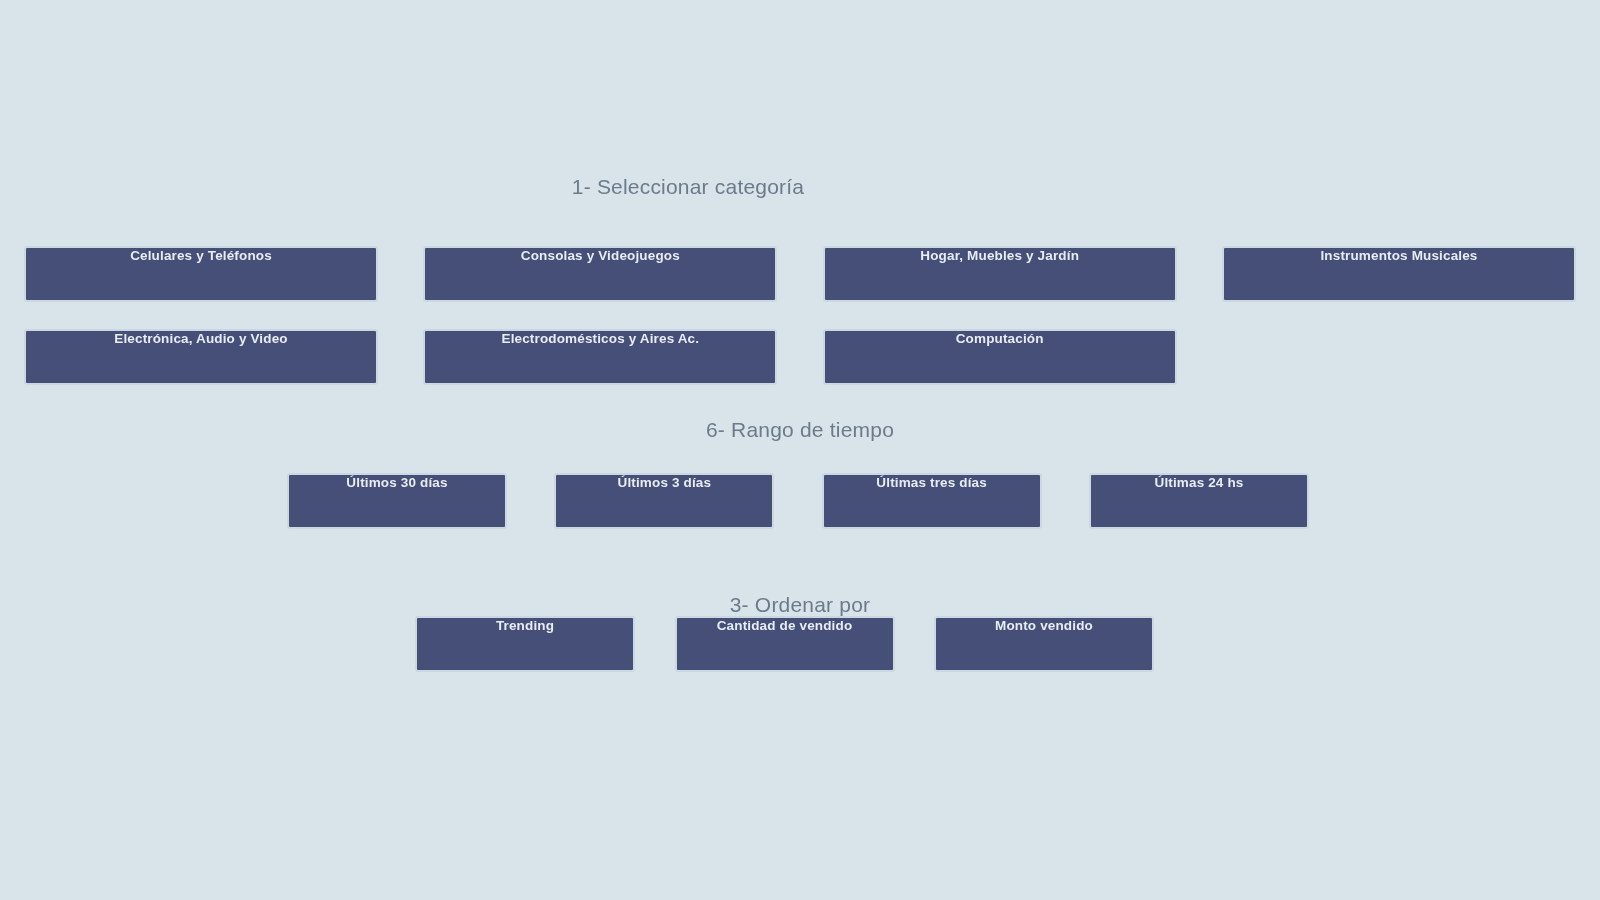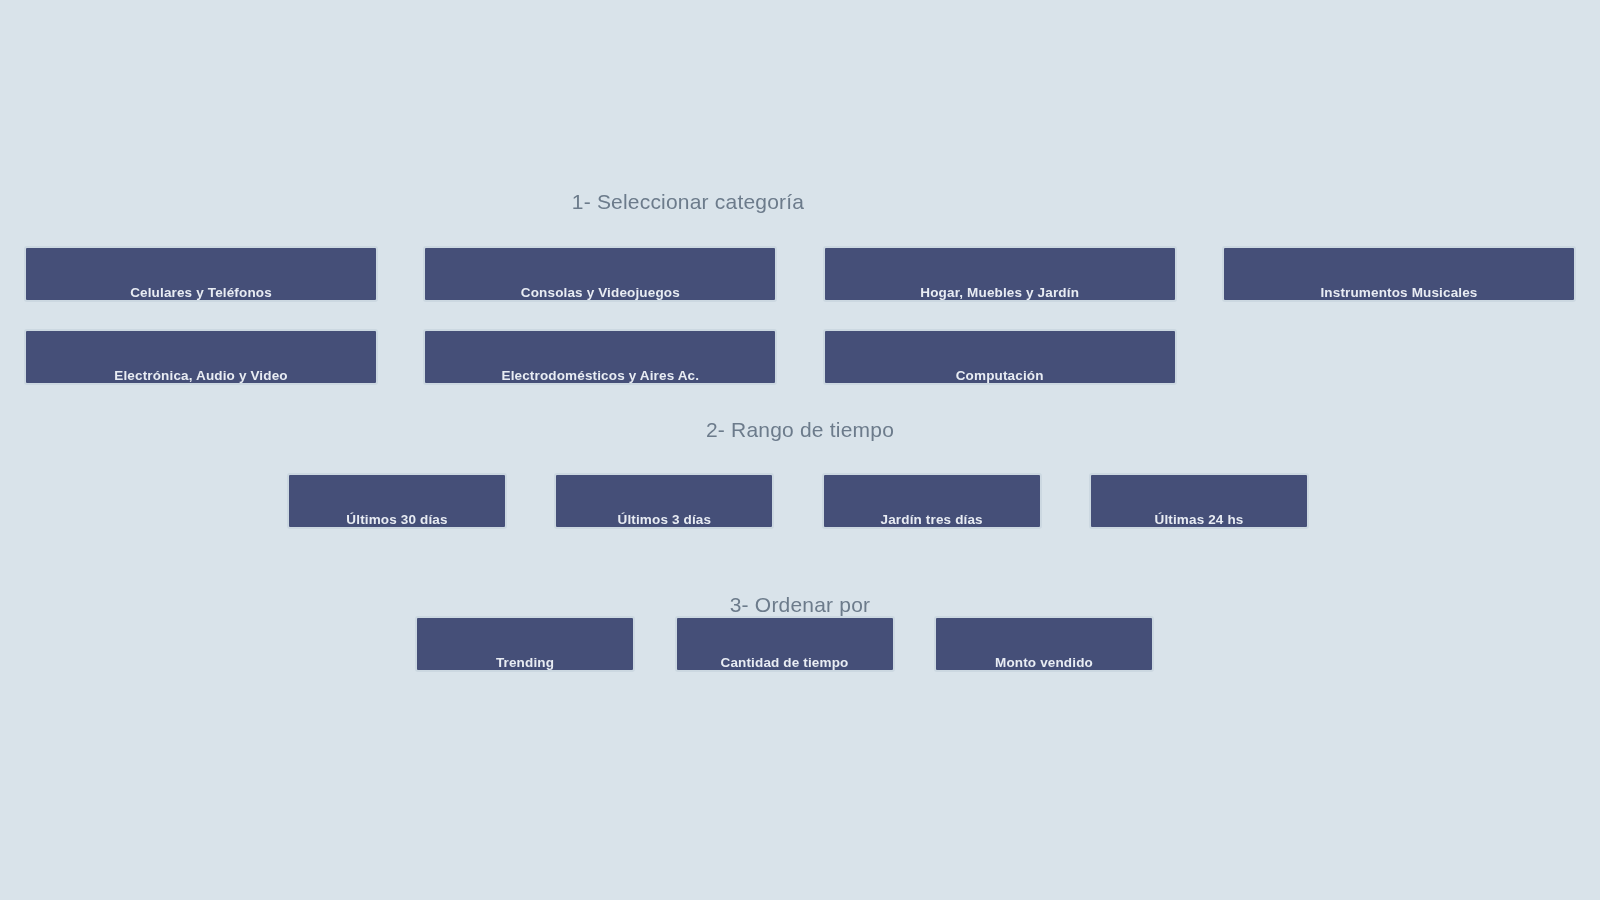--- a/index.html
+++ b/index.html
@@ -31,31 +31,31 @@
 
   .btn {
     background: #454f78;
     border: 2px solid #ccd8e1;
     border-radius: 3px;
     color: #e8ecf3;
     font-size: 13.5px;
     font-weight: 600;
     letter-spacing: 0.15px;
     display: flex;
-    align-items: flex-end;
+    align-items: flex-start;
     justify-content: center;
     text-align: center;
     box-sizing: border-box;
     cursor: pointer;
     user-select: none;
     padding: 0 8px;
   }
 
   
-  #heading-category { position: absolute; left: 0; top: 191px; width: 1376px; }
+  #heading-category { position: absolute; left: 0; top: 176px; width: 1376px; }
   #heading-time     { position: absolute; left: 0; top: 419px; width: 1600px; }
   #heading-sort     { position: absolute; left: 0; top: 594px; width: 1600px; }
 
   
   .category-grid {
     position: absolute;
     left: 24px;
     top: 246px;
     width: 1552px;
     display: grid;
@@ -111,44 +111,44 @@
       <span>Electrónica, Audio y Video</span>
     </button>
     <button class="btn">
       <span>Electrodomésticos y Aires Ac.</span>
     </button>
     <button class="btn">
       <span>Computación</span>
     </button>
   </div>
 
-  <div class="section-heading" id="heading-time">2- Rango de tiempo</div>
+  <div class="section-heading" id="heading-time">6- Rango de tiempo</div>
 
   <div class="time-row">
     <button class="btn">
       <span>Últimos 30 días</span>
     </button>
     <button class="btn">
       <span>Últimos 3 días</span>
     </button>
     <button class="btn">
-      <span>Jardín tres días</span>
+      <span>Últimas tres días</span>
     </button>
     <button class="btn">
       <span>Últimas 24 hs</span>
     </button>
   </div>
 
   <div class="section-heading" id="heading-sort">3- Ordenar por</div>
 
   <div class="sort-row">
     <button class="btn">
       <span>Trending</span>
     </button>
     <button class="btn">
-      <span>Cantidad de tiempo</span>
+      <span>Cantidad de vendido</span>
     </button>
     <button class="btn">
       <span>Monto vendido</span>
     </button>
   </div>
 
 </div>
 
 </body></html>

